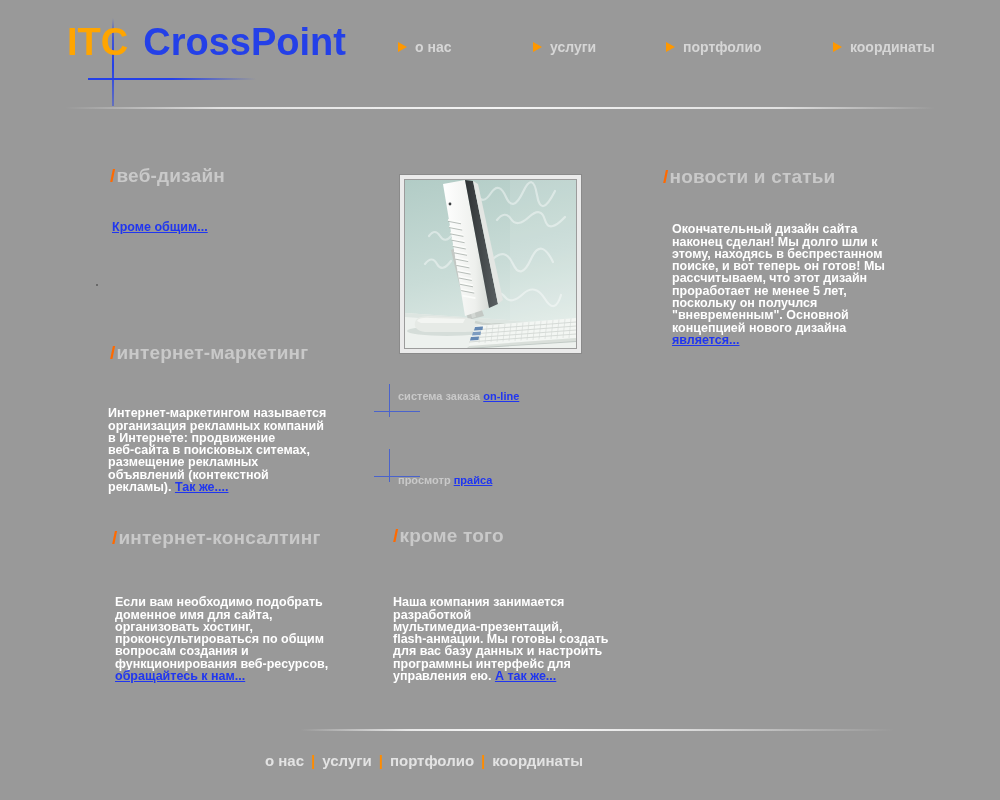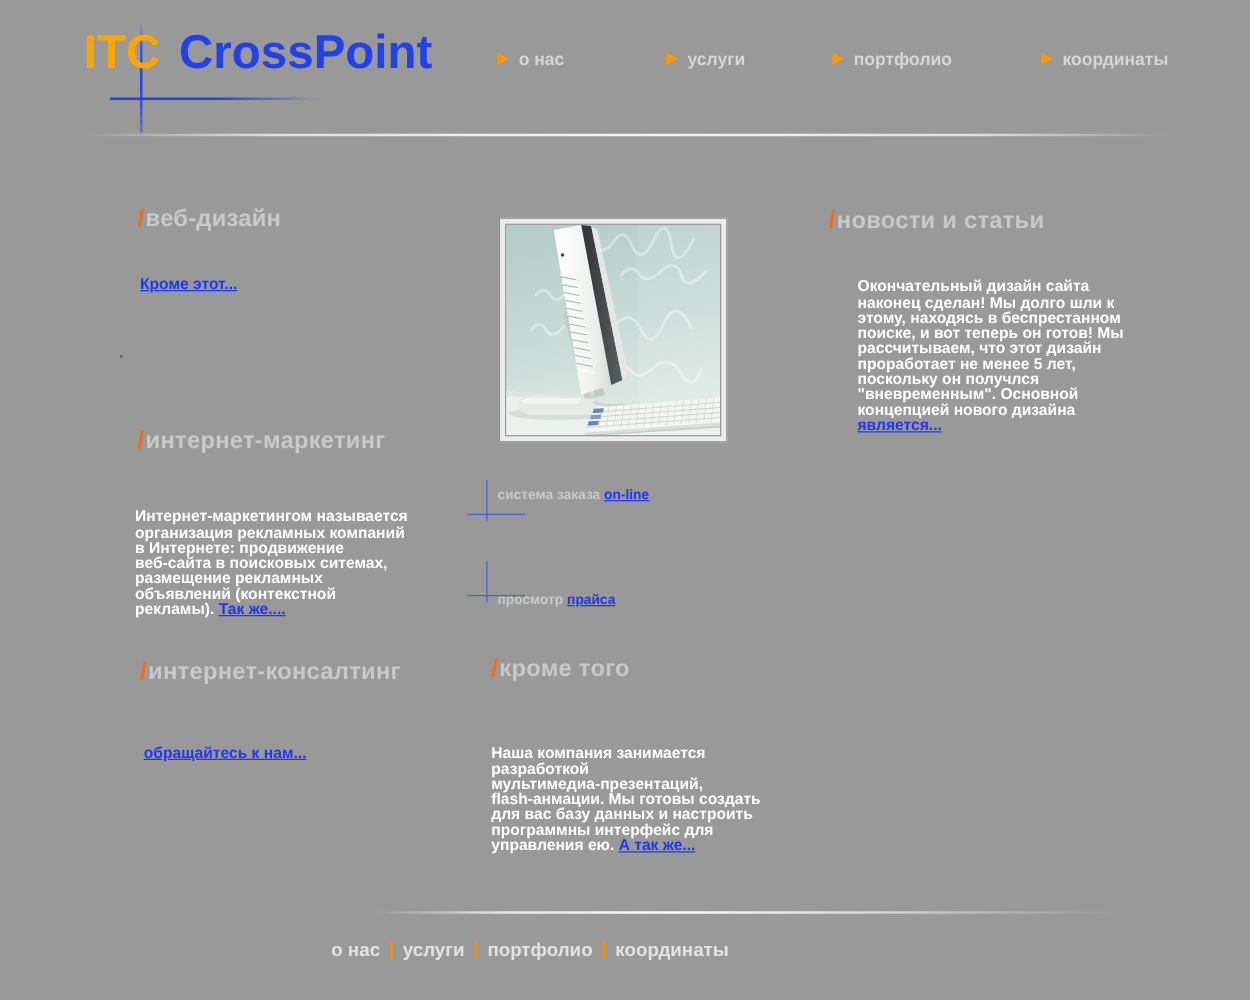--- a/index.html
+++ b/index.html
@@ -85,41 +85,47 @@
   <span class="nav-arrow"></span>
   <span class="nav-label">координаты</span>
 </div>
 
 <div class="abs hdr-divider"></div>
 
 <div class="abs sec-head" style="left:110px;top:165px">
   <span class="slash">/</span><span>веб-дизайн</span>
 </div>
 <div class="abs body-text" style="left:112px;top:209px">
-  <a class="tlink">Кроме этот...</a>
+  <a class="tlink">Кроме общим...</a>
 </div>
 
 <div class="abs sec-head" style="left:110px;top:342px">
   <span class="slash">/</span><span>интернет-маркетинг</span>
 </div>
 <div class="abs body-text" style="left:108px;top:395px">
   <span>Интернет-маркетингом называется
 организация рекламных компаний
 в Интернете: продвижение
 веб-сайта в поисковых ситемах,
 размещение рекламных
 объявлений (контекстной
 рекламы). </span><a class="tlink">Так же....</a>
 </div>
 
 <div class="abs sec-head" style="left:112px;top:527px">
   <span class="slash">/</span><span>интернет-консалтинг</span>
 </div>
 <div class="abs body-text" style="left:115px;top:584px">
-  <a class="tlink">обращайтесь к нам...</a>
+  <span>Если вам необходимо подобрать
+доменное имя для сайта,
+организовать хостинг,
+проконсультироваться по общим
+вопросам создания и
+функционирования веб-ресурсов,
+</span><a class="tlink">обращайтесь к нам...</a>
 </div>
 
 <div class="abs stray-dot"></div>
 
 <div class="abs photo-frame">
   <div class="photo-inner">
     <svg viewBox="0 0 171 168" preserveAspectRatio="none">
       <defs>
         <linearGradient id="wall" x1="0" y1="0" x2="0.25" y2="1">
           <stop offset="0" stop-color="#b2ccc6"></stop>
@@ -247,21 +253,21 @@
 мультимедиа-презентаций,
 flash-анмации. Мы готовы создать
 для вас базу данных и настроить
 программны интерфейс для
 управления ею.  </span><a class="tlink">А так же...</a>
 </div>
 
 <div class="abs sec-head" style="left:663px;top:166px">
   <span class="slash">/</span><span>новости и статьи</span>
 </div>
-<div class="abs body-text" style="left:686px;top:211px;width:220px">
+<div class="abs body-text" style="left:672px;top:211px;width:220px">
   <span>Окончательный дизайн сайта
 наконец сделан! Мы долго шли к
 этому, находясь в беспрестанном
 поиске, и вот теперь он готов! Мы
 рассчитываем, что этот дизайн
 проработает не менее 5 лет,
 поскольку он получлся
 "вневременным". Основной
 концепцией нового дизайна
 </span><a class="tlink">является...</a>

